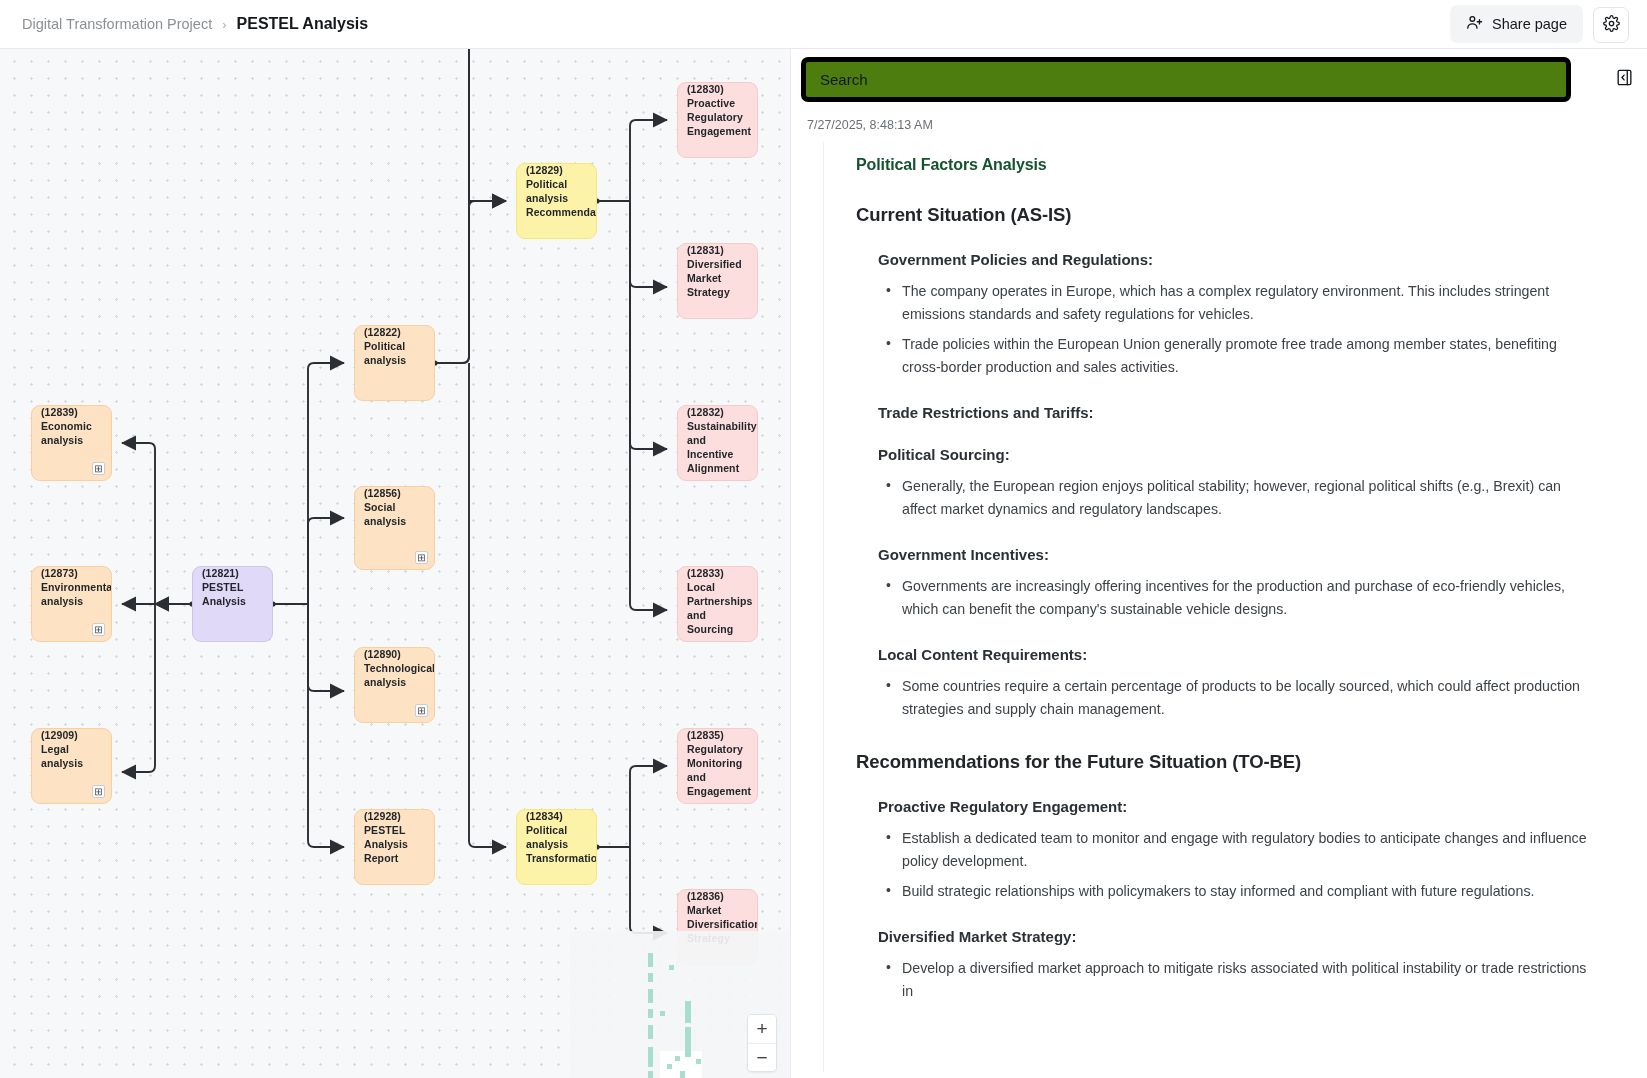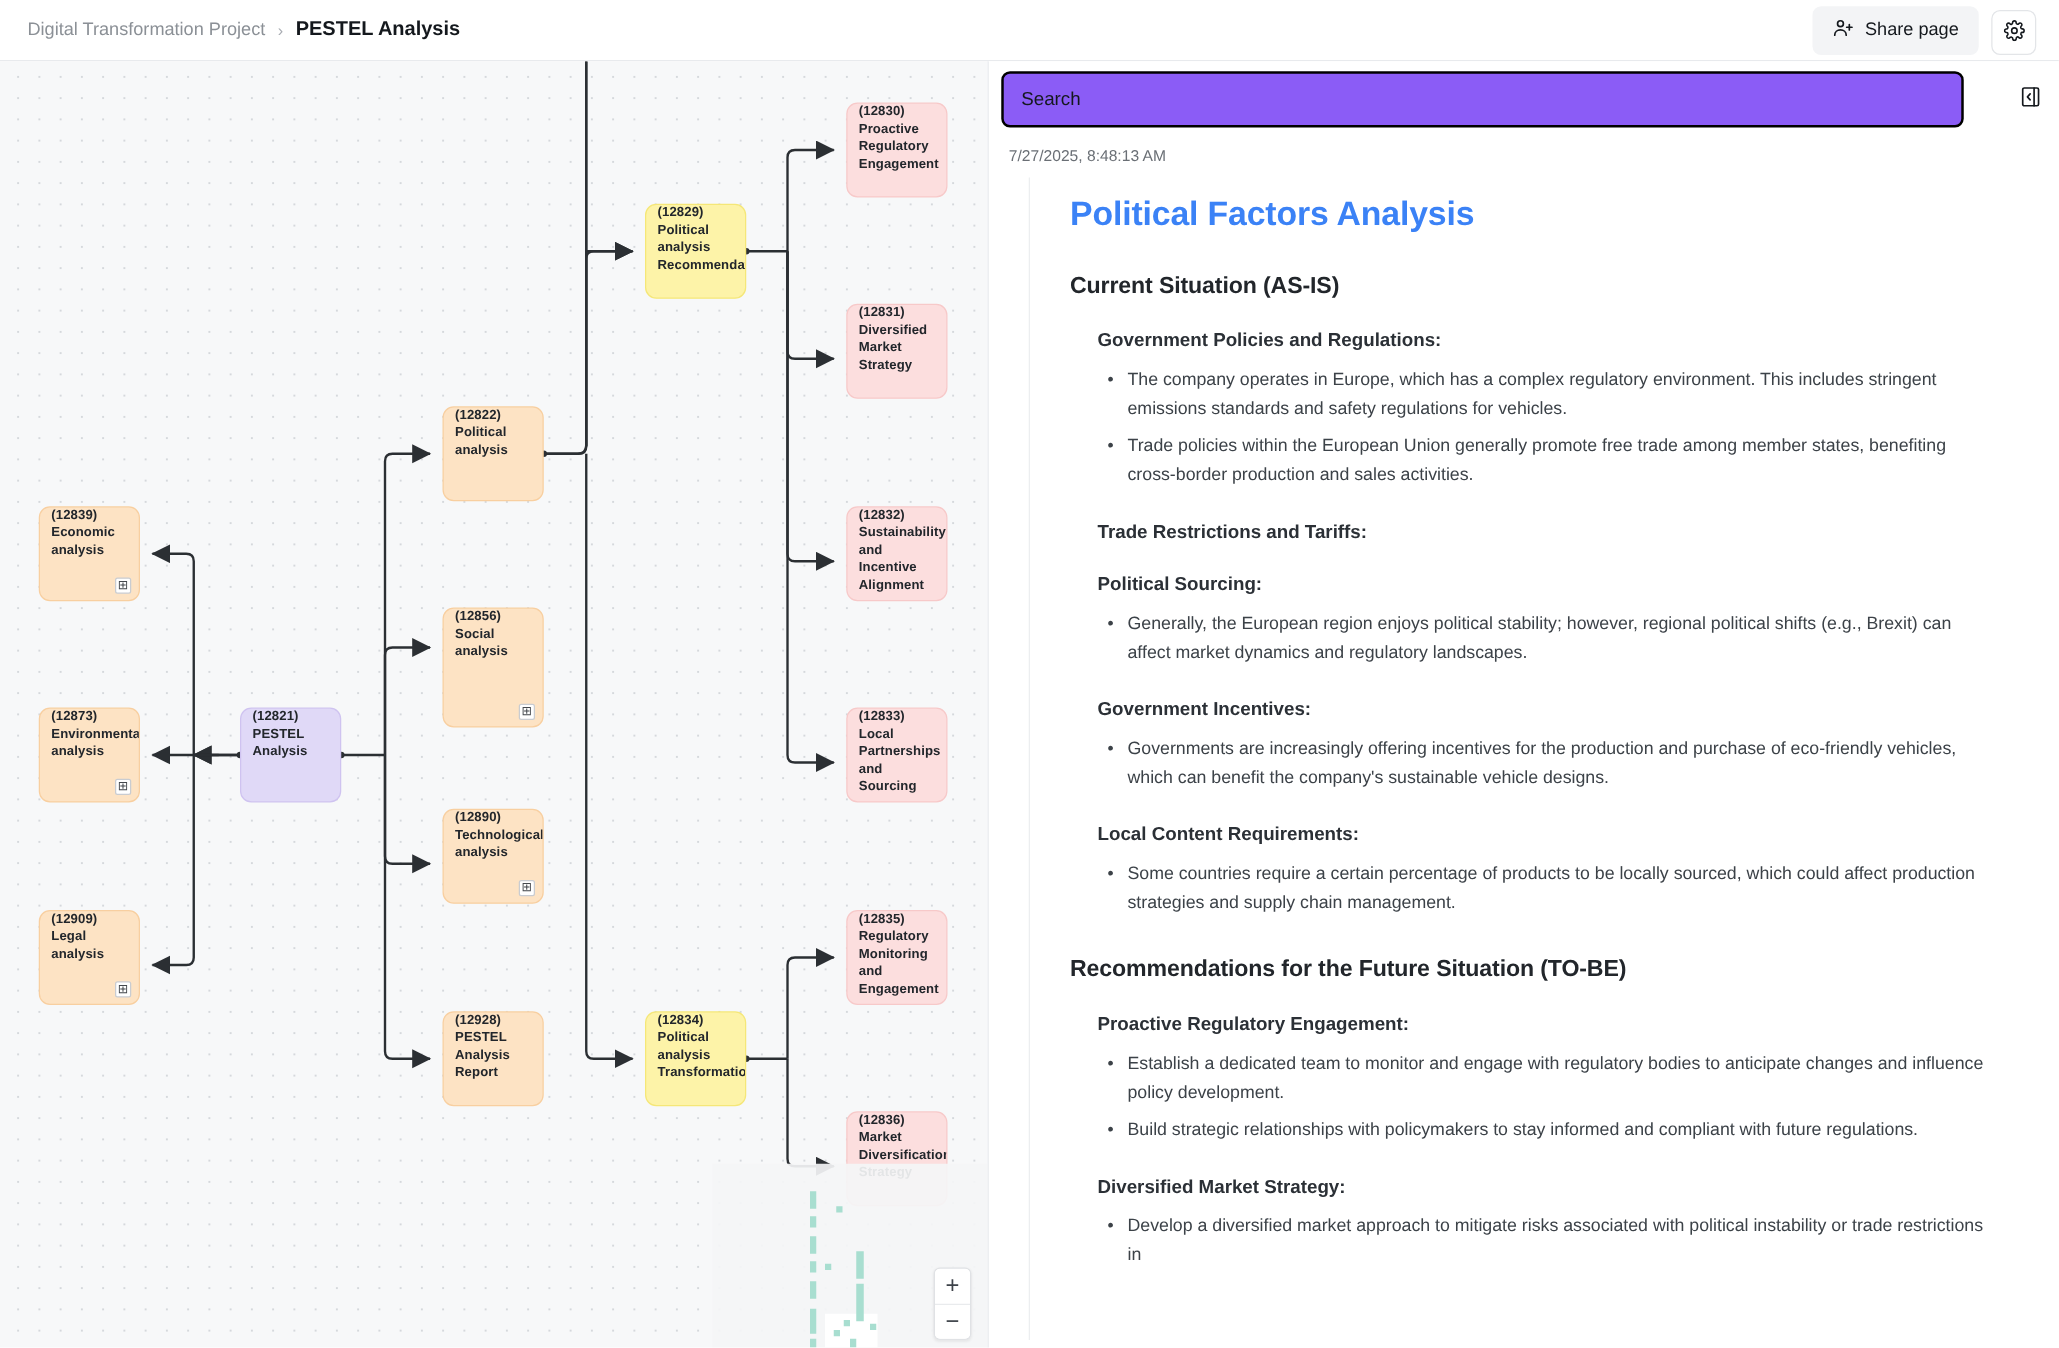--- a/index.html
+++ b/index.html
@@ -131,23 +131,23 @@
     border-left: 1px solid #e8eaed;
     overflow: hidden;
   }
   .search-row {
     position: relative;
     margin: 8px 10px 0 10px;
     height: 45px;
   }
   .search-box {
     width: 770px; height: 45px;
-    border: 2px solid #000000;
+    border: 5px solid #000000;
     border-radius: 7px;
-    background: #8b5cf6;
+    background: #4d7c0f;
     padding: 16px 14px;
     font-size: 15px;
     color: #14181d;
     font-family: "Liberation Sans", sans-serif;
     outline: none;
   }
   .search-box::placeholder { color: #14181d; }
   .collapse-btn {
     position: absolute; right: 0px; top: 9px;
     width: 26px; height: 26px;
@@ -162,22 +162,22 @@
   }
 
   .doc {
     margin: 10px 32px 0 32px;
     border-left: 1px solid #eceef0;
     padding: 14px 0 0 32px;
     height: 930px;
     overflow: hidden;
   }
   .doc h1 {
-    font-size: 27px; font-weight: bold;
-    margin: 0 0 16px 0; color: #3b82f6;
+    font-size: 16px; font-weight: bold;
+    margin: 0 0 16px 0; color: #14532d;
     letter-spacing: -0.1px;
   }
   .doc h2 {
     font-size: 18.5px; font-weight: bold;
     margin: 30px 0 0 0; color: #22262b;
     letter-spacing: -0.1px;
   }
   .doc h3 {
     font-size: 15px; font-weight: bold;
     margin: 25px 0 0 22px; color: #2b3036;
@@ -293,21 +293,21 @@
       <div class="node orange" style="left: 31px; top: 679px; width: 81px; height: 76px;">
         <div>(12909) Legal analysis</div>
         <div class="expand-badge">⊞</div>
       </div>
       <div class="node purple" style="left: 192px; top: 517px; width: 81px; height: 76px;">
         <div>(12821) PESTEL Analysis</div>
       </div>
       <div class="node orange" style="left: 354px; top: 276px; width: 81px; height: 76px;">
         <div>(12822) Political analysis</div>
       </div>
-      <div class="node orange" style="left: 354px; top: 437px; width: 81px; height: 96px;">
+      <div class="node orange" style="left: 354px; top: 437px; width: 81px; height: 84px;">
         <div>(12856) Social analysis</div>
         <div class="expand-badge">⊞</div>
       </div>
       <div class="node orange" style="left: 354px; top: 598px; width: 81px; height: 76px;">
         <div>(12890) Technological analysis</div>
         <div class="expand-badge">⊞</div>
       </div>
       <div class="node orange" style="left: 354px; top: 760px; width: 81px; height: 76px;">
         <div>(12928) PESTEL Analysis Report</div>
       </div>

